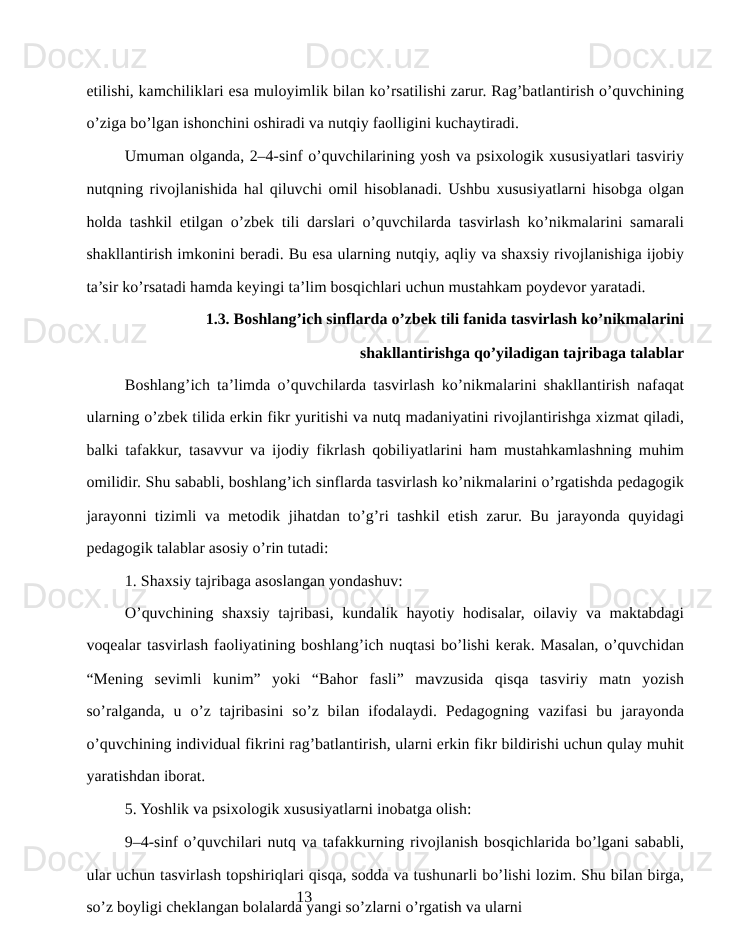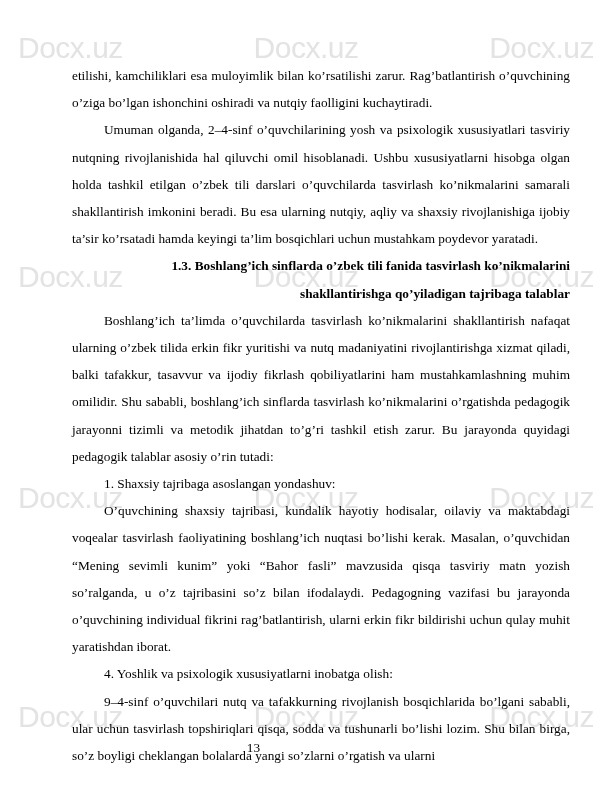--- a/index.html
+++ b/index.html
@@ -143,21 +143,21 @@
     <h2 class="heading">1.3. Boshlang’ich sinflarda o’zbek tili fanida tasvirlash ko’nikmalarini</h2>
 
     <h2 class="heading">shakllantirishga qo’yiladigan tajribaga talablar</h2>
 
     <p class="body">Boshlang’ich ta’limda o’quvchilarda tasvirlash ko’nikmalarini shakllantirish nafaqat ularning o’zbek tilida erkin fikr yuritishi va nutq madaniyatini rivojlantirishga xizmat qiladi, balki tafakkur, tasavvur va ijodiy fikrlash qobiliyatlarini ham mustahkamlashning muhim omilidir. Shu sababli, boshlang’ich sinflarda tasvirlash ko’nikmalarini o’rgatishda pedagogik jarayonni tizimli va metodik jihatdan to’g’ri tashkil etish zarur. Bu jarayonda quyidagi pedagogik talablar asosiy o’rin tutadi:</p>
 
     <p class="listline">1. Shaxsiy tajribaga asoslangan yondashuv:</p>
 
     <p class="body">O’quvchining shaxsiy tajribasi, kundalik hayotiy hodisalar, oilaviy va maktabdagi voqealar tasvirlash faoliyatining boshlang’ich nuqtasi bo’lishi kerak. Masalan, o’quvchidan “Mening sevimli kunim” yoki “Bahor fasli” mavzusida qisqa tasviriy matn yozish so’ralganda, u o’z tajribasini so’z bilan ifodalaydi. Pedagogning vazifasi bu jarayonda o’quvchining individual fikrini rag’batlantirish, ularni erkin fikr bildirishi uchun qulay muhit yaratishdan iborat.</p>
 
-    <p class="listline">4. Yoshlik va psixologik xususiyatlarni inobatga olish:</p>
+    <p class="listline">5. Yoshlik va psixologik xususiyatlarni inobatga olish:</p>
 
     <p class="body">9–4-sinf o’quvchilari nutq va tafakkurning rivojlanish bosqichlarida bo’lgani sababli, ular uchun tasvirlash topshiriqlari qisqa, sodda va tushunarli bo’lishi lozim. Shu bilan birga, so’z boyligi cheklangan bolalarda yangi so’zlarni o’rgatish va ularni</p>
 
   </div>
 
   <div id="page-number">13</div>
 
 </div>
 
 </body></html>

